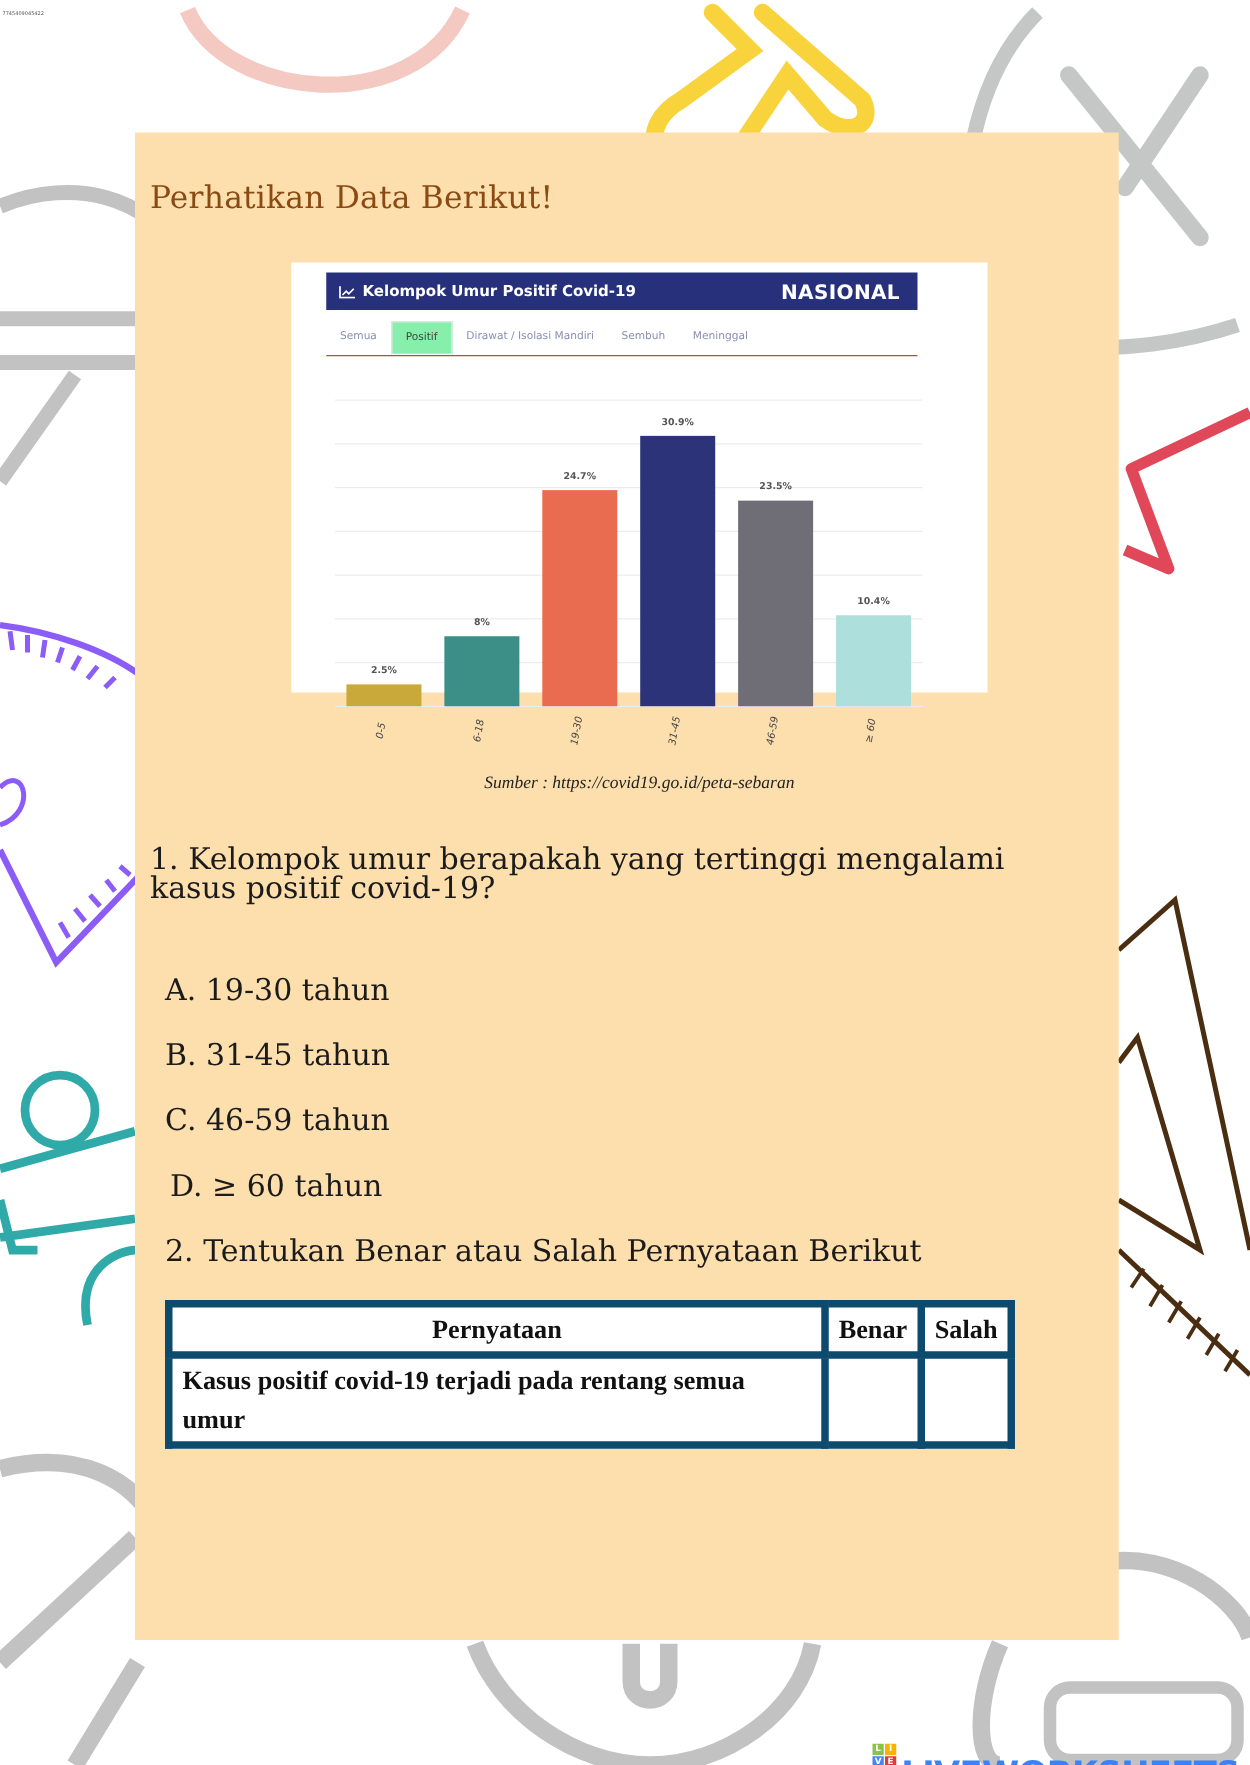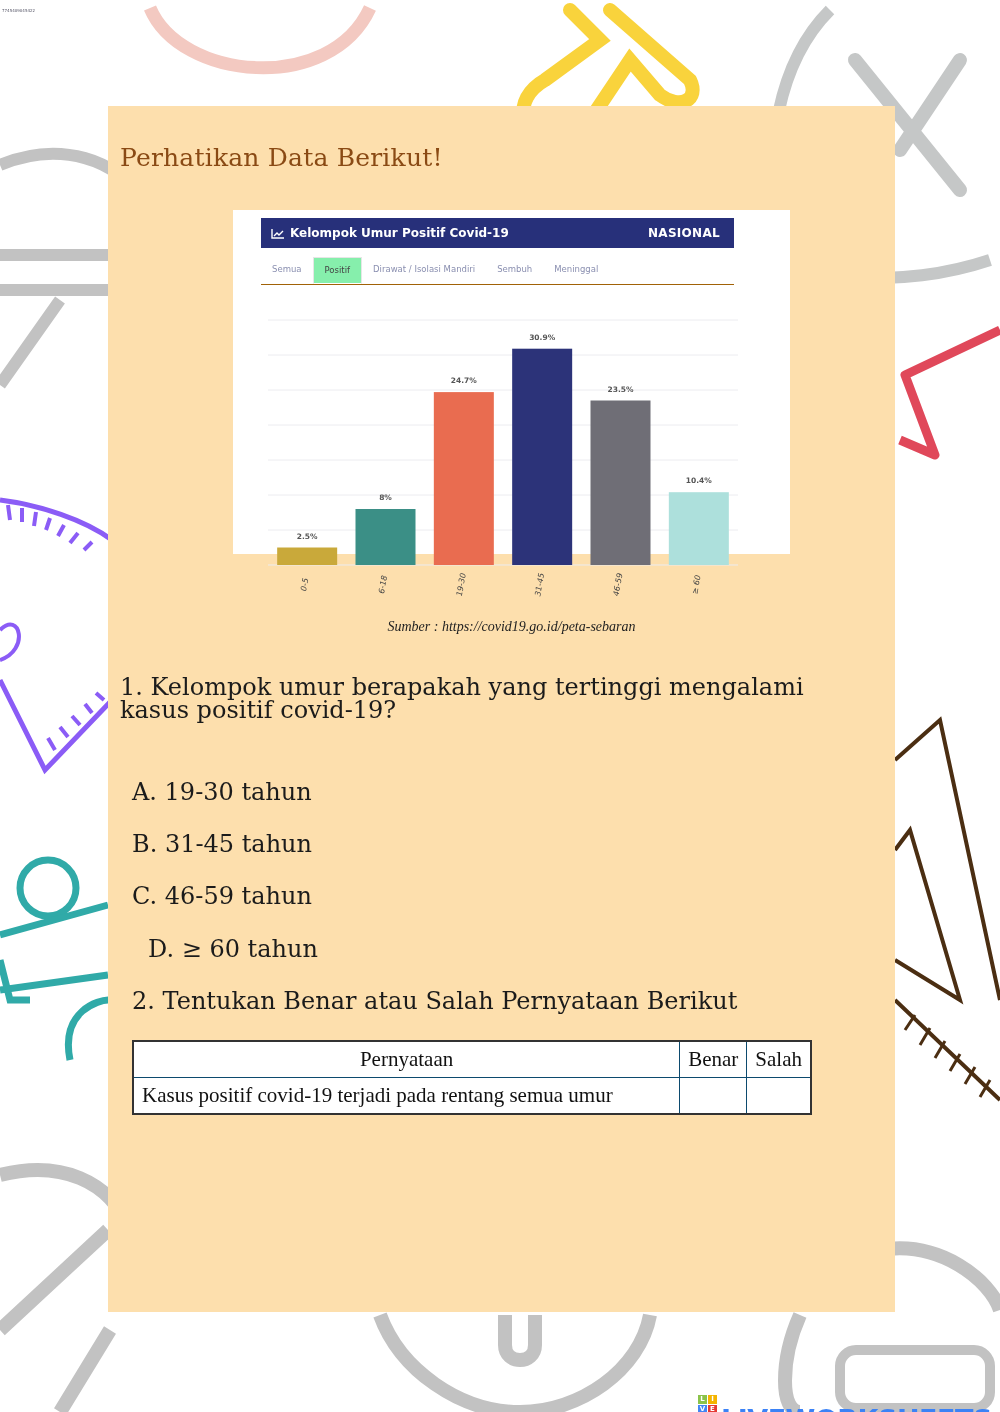--- a/index.html
+++ b/index.html
@@ -27,21 +27,21 @@
       background: #ffffff;
     }
     .chart-header {
       position: absolute; left: 28px; top: 8px; width: 473px; height: 30px;
       background: #27307a; color: #fff;
       font-family: "DejaVu Sans", sans-serif; font-size: 12px;
       display: flex; align-items: center; justify-content: space-between;
       box-sizing: border-box; padding: 0 14px 0 10px;
     }
     .chart-header .title { display: flex; align-items: center; gap: 5px; font-weight: bold; }
-    .chart-header .region { font-weight: bold; font-size: 12px; letter-spacing: 0.3px; }
+    .chart-header .region { font-weight: bold; font-size: 16px; letter-spacing: 0.3px; }
     .tabs {
       position: absolute; left: 28px; top: 46px; width: 473px; height: 28px;
       border-bottom: 1px solid #a16207;
       display: flex; font-family: "DejaVu Sans", sans-serif; font-size: 8.5px; color: #8a8fb0;
     }
     .tab { padding: 0 11px; line-height: 24px; margin-top: 1px; }
     .tab.active { color: #444; border: 1px solid #e6e6e6; border-bottom: 1px solid #fff; background: #86efac; }
     .plot { position: absolute; left: 0; top: 0; }
     .source {
       position: absolute; left: 0; width: 557px; top: 409px; text-align: center;
@@ -51,21 +51,21 @@
       position: absolute; font-family: "DejaVu Serif", serif; color: #1b1b1b; font-size: 24px;
       white-space: nowrap;
     }
     .table-wrap { position: absolute; left: 132px; top: 1040px; width: 680px; }
     table.stmt {
       width: 680px; border-collapse: collapse; background: #ffffff;
       font-family: "Liberation Serif", serif; font-size: 21px; color: #111;
       border: 2px solid #333;
     }
     table.stmt th, table.stmt td {
-      border: 1px solid #0c4a6e; padding: 2px 8px; font-weight: normal; vertical-align: top;
+      border: 6px solid #0c4a6e; padding: 2px 8px; font-weight: bold; vertical-align: top;
       line-height: 31px;
     }
     table.stmt th { text-align: center; }
     table.stmt td.check { width: 48px; padding: 0; }
     .brand {
       position: absolute; left: 698px; top: 1374px; display: flex; align-items: center; gap: 4px;
     }
     .brand-blocks { display: grid; grid-template-columns: 9px 9px; grid-gap: 1px; }
     .brand-blocks span {
       width: 9px; height: 9px; font-size: 7px; line-height: 9px; text-align: center; color: #fff;
@@ -165,21 +165,21 @@
     </svg>
 
   <div class="source">Sumber : https://covid19.go.id/peta-sebaran</div>
 </div>
 
 <div class="q-text" style="left:120px; top:673px;">1. Kelompok umur berapakah yang tertinggi mengalami</div>
 <div class="q-text" style="left:120px; top:696px;">kasus positif covid-19?</div>
 <div class="q-text" style="left:132px; top:778px;">A. 19-30 tahun</div>
 <div class="q-text" style="left:132px; top:830px;">B. 31-45 tahun</div>
 <div class="q-text" style="left:132px; top:882px;">C. 46-59 tahun</div>
-<div class="q-text" style="left:148px; top:935px;">D. ≥ 60 tahun</div>
+<div class="q-text" style="left:136px; top:935px;">D. ≥ 60 tahun</div>
 <div class="q-text" style="left:132px; top:987px;">2. Tentukan Benar atau Salah Pernyataan Berikut</div>
 
 <div class="table-wrap">
   <table class="stmt">
     <thead>
       <tr>
         <th>Pernyataan</th>
         <th>Benar</th>
         <th>Salah</th>
       </tr>

